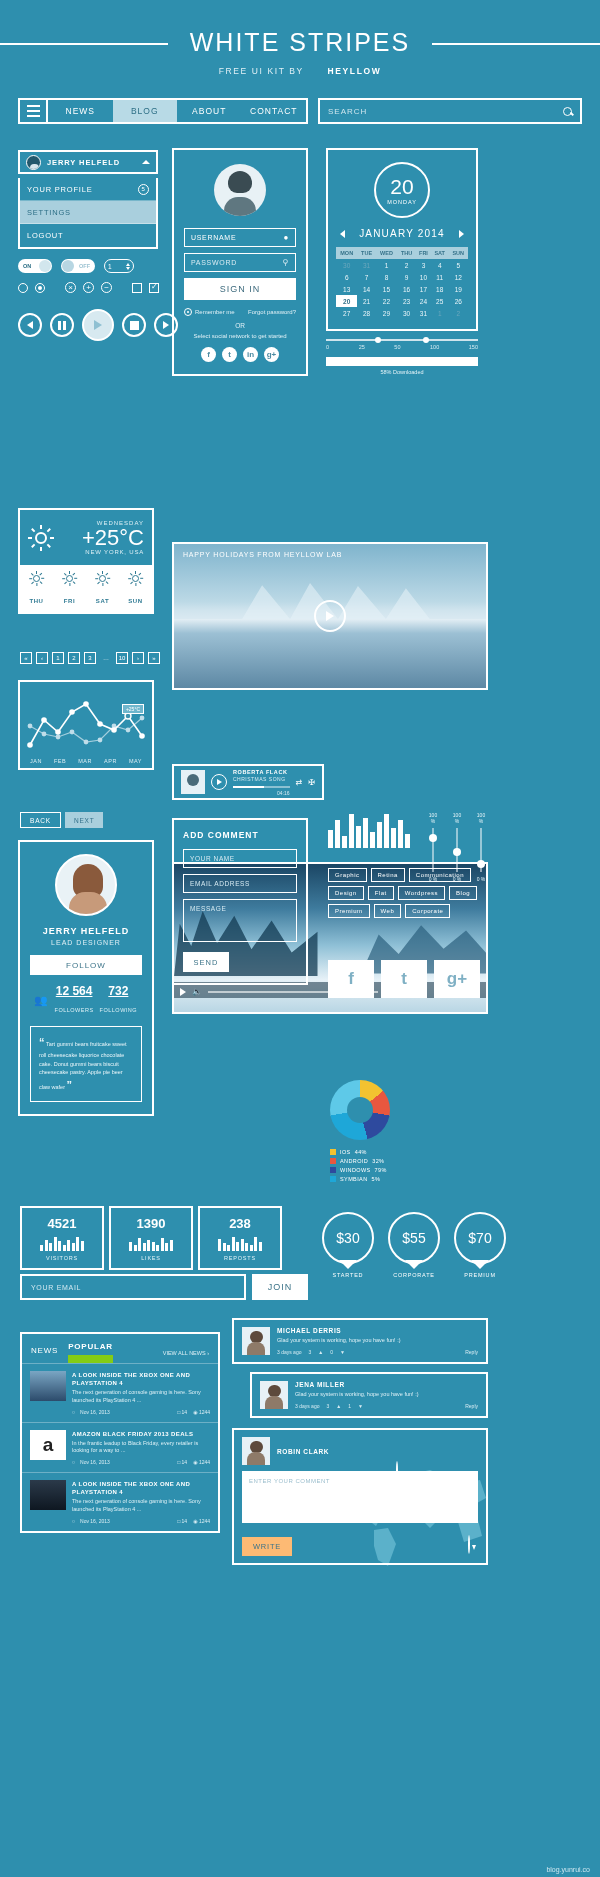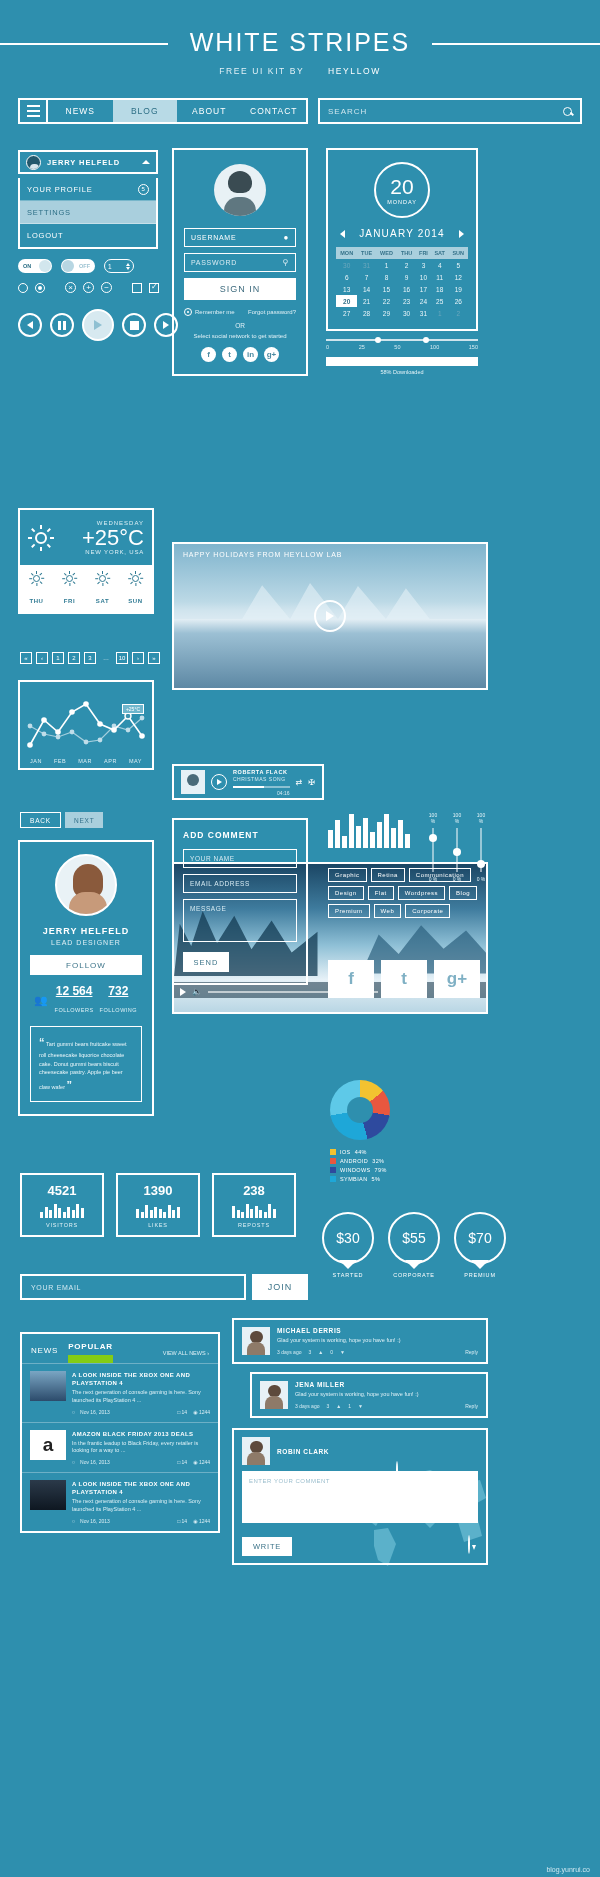--- a/index.html
+++ b/index.html
@@ -19,21 +19,21 @@
     font-size: 25px; letter-spacing: 2px; font-weight: 400;
     position: relative; display: inline-block; padding: 0 22px;
   }
   .hero-title::before, .hero-title::after {
     content:""; position:absolute; top: 50%; width: 100%; height: 2px;
     background: #fff;
   }
   .hero-title::before { left: -100%; }
   .hero-title::after { right: -100%; }
   .hero-sub { font-size: 8.5px; letter-spacing: 1.6px; margin-top: 9px; color: #e2f1f6; }
-  .hero-sub b { font-weight: 400; color:#fff;padding-left:20px; }
+  .hero-sub b { font-weight: 700; color:#fff;padding-left:20px; }
 
   
   .navrow { display:flex; gap:10px; padding: 22px 18px 0; align-items: stretch; }
   .nav { flex: 0 0 290px; border: 2px solid #fff; display:flex; height: 26px; }
   .burger { width: 28px; border-right: 2px solid #fff; display:flex; flex-direction:column;
             justify-content:center; align-items:center; gap:3px; }
   .burger i { display:block; width:13px; height:2px; background:#fff; }
   .nav a { flex:1; display:flex; align-items:center; justify-content:center;
            font-size:8.5px; letter-spacing:1px; color:#fff; text-decoration:none; }
   .nav a.active { background:#b8dae6; color:#2d6f86; }
@@ -350,21 +350,21 @@
   .cav::before{content:"";position:absolute;left:8px;top:4px;width:13px;height:12px;
                border-radius:7px;background:#5d4a3c;}
   .cav::after{content:"";position:absolute;left:5px;top:15px;width:18px;height:14px;
               border-radius:8px 8px 0 0;background:#8e7a68;}
   .cname{font-size:6.5px;font-weight:700;letter-spacing:.6px;}
   .ctxt{font-size:5.5px;color:#ddf0f6;margin-top:3px;line-height:1.4;}
   .cmeta{display:flex;align-items:center;gap:7px;font-size:5px;color:#d6ecf3;margin-top:4px;}
   .cmeta .r{margin-left:auto;}
   .wbox{border:1.5px solid #fff;background:#fff;color:#9bbecd;font-size:6px;padding:6px;
         height:52px;letter-spacing:.5px;}
-  .write{width:50px;height:19px;background:#ffffff;color:#3d7489;font-size:7.5px;letter-spacing:.8px;
+  .write{width:50px;height:19px;background:#fdba74;color:#3d7489;font-size:7.5px;letter-spacing:.8px;
          display:flex;align-items:center;justify-content:center;margin-top:8px;}
 
   .footer{position:absolute;right:10px;bottom:4px;font-size:7px;color:#cfe7f0;}
 </style>
 </head>
 <body>
 
 <div class="wrap">
 
   <div class="hero">
@@ -869,21 +869,21 @@
           <span>79%</span>
         </div>
         <div class="lg">
           <i style="background:#1ea7d8"></i>
           <span>SYMBIAN</span>
           <span>5%</span>
         </div>
       </div>
   </div>
 
-  <div class="section" style="left:20px;top:1173px;display:flex;gap:12px;" id="counters">
+  <div class="section" style="left:20px;top:1206px;display:flex;gap:5px;" id="counters">
       <div class="cbox">
         <div class="cnum">4521</div>
         <div class="cbars">
           <i style="height:6px"></i>
           <i style="height:11px"></i>
           <i style="height:8px"></i>
           <i style="height:14px"></i>
           <i style="height:10px"></i>
           <i style="height:6px"></i>
           <i style="height:11px"></i>

